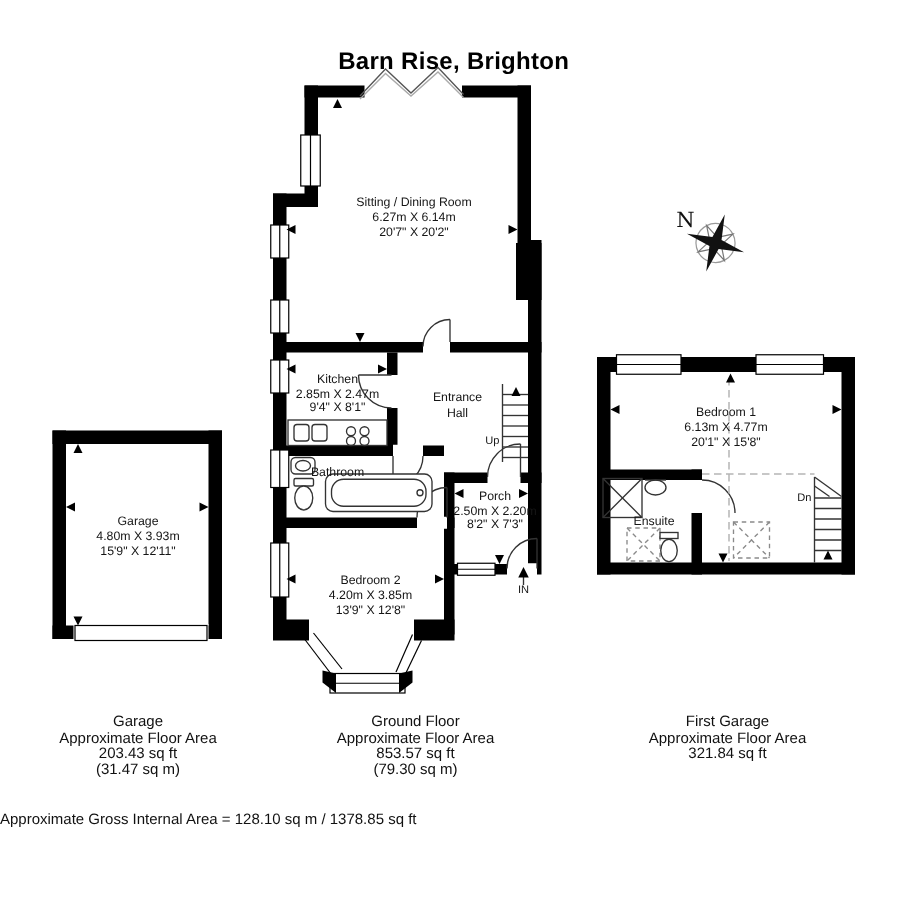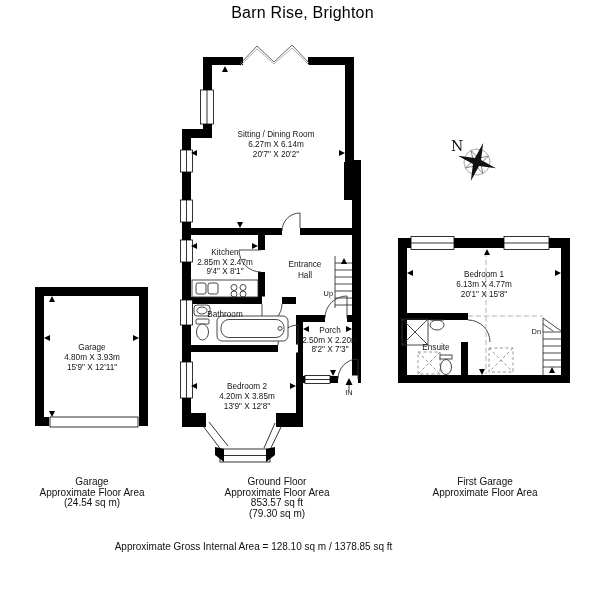--- a/index.html
+++ b/index.html
@@ -1,23 +1,23 @@
 <!DOCTYPE html>
 <html><head>
 <meta charset="utf-8">
 <style>
   html,body{margin:0;padding:0;background:#fff;}
   .page{position:relative;width:605px;height:600px;background:#ffffff;
         font-family:"Liberation Sans",sans-serif;color:#000;overflow:hidden;}
-  .title{position:absolute;top:4px;left:0;width:605px;text-align:center;
-         font-size:16px;font-weight:normal;letter-spacing:0.2px;}
+  .title{position:absolute;top:33px;left:0;width:605px;text-align:center;
+         font-size:16px;font-weight:bold;letter-spacing:0.2px;}
   .plan-svg{position:absolute;top:0;left:0;}
   .caption{position:absolute;top:477px;width:150px;text-align:center;
            font-size:10px;line-height:10.7px;color:#111;}
-  .footer{position:absolute;left:0;width:507px;text-align:center;
+  .footer{position:absolute;left:0;width:507px;text-align:left;
           font-size:10px;line-height:10px;color:#111;}
   
   .rl{font-family:"Liberation Sans",sans-serif;font-size:8.2px;fill:#151515;text-anchor:middle;}
   .sm{font-family:"Liberation Sans",sans-serif;font-size:7.4px;fill:#151515;text-anchor:middle;}
   .north{font-family:"DejaVu Serif",serif;font-size:14px;fill:#111;text-anchor:middle;}
   .wall{fill:#000;}
   .gap{fill:#fff;}
   .thin{stroke:#333;stroke-width:0.9;fill:none;}
   .fixture{stroke:#333;stroke-width:0.9;fill:#fff;}
   .winbox{fill:#fff;stroke:#000;stroke-width:0.8;}
@@ -291,28 +291,30 @@
         <polygon points="9.2,-9.2 4,0 9.2,9.2 0,4 -9.2,9.2 -4,0 -9.2,-9.2 0,-4" fill="#fdfdfd" stroke="#777" stroke-width="0.8"></polygon>
         <polygon points="0,-20 3.2,-3.2 20,0 3.2,3.2 0,20 -3.2,3.2 -20,0 -3.2,-3.2" fill="#111"></polygon>
       </g>
       <text class="north" x="457" y="151">N</text>
     </g>
   </svg>
 
   <div class="caption" style="left:17px">
     <div>Garage</div>
     <div>Approximate Floor Area</div>
-    <div>(24.54 sq m)</div>
+    <div>203.43 sq ft</div>
+    <div>(31.47 sq m)</div>
   </div>
   <div class="caption" style="left:202px">
     <div>Ground Floor</div>
     <div>Approximate Floor Area</div>
     <div>853.57 sq ft</div>
     <div>(79.30 sq m)</div>
   </div>
   <div class="caption" style="left:410px">
     <div>First Garage</div>
     <div>Approximate Floor Area</div>
+    <div>321.84 sq ft</div>
   </div>
 
   <div class="footer" style="top:542px">Approximate Gross Internal Area = 128.10 sq m / 1378.85 sq ft</div>
 
 </div>
 
 </body></html>

